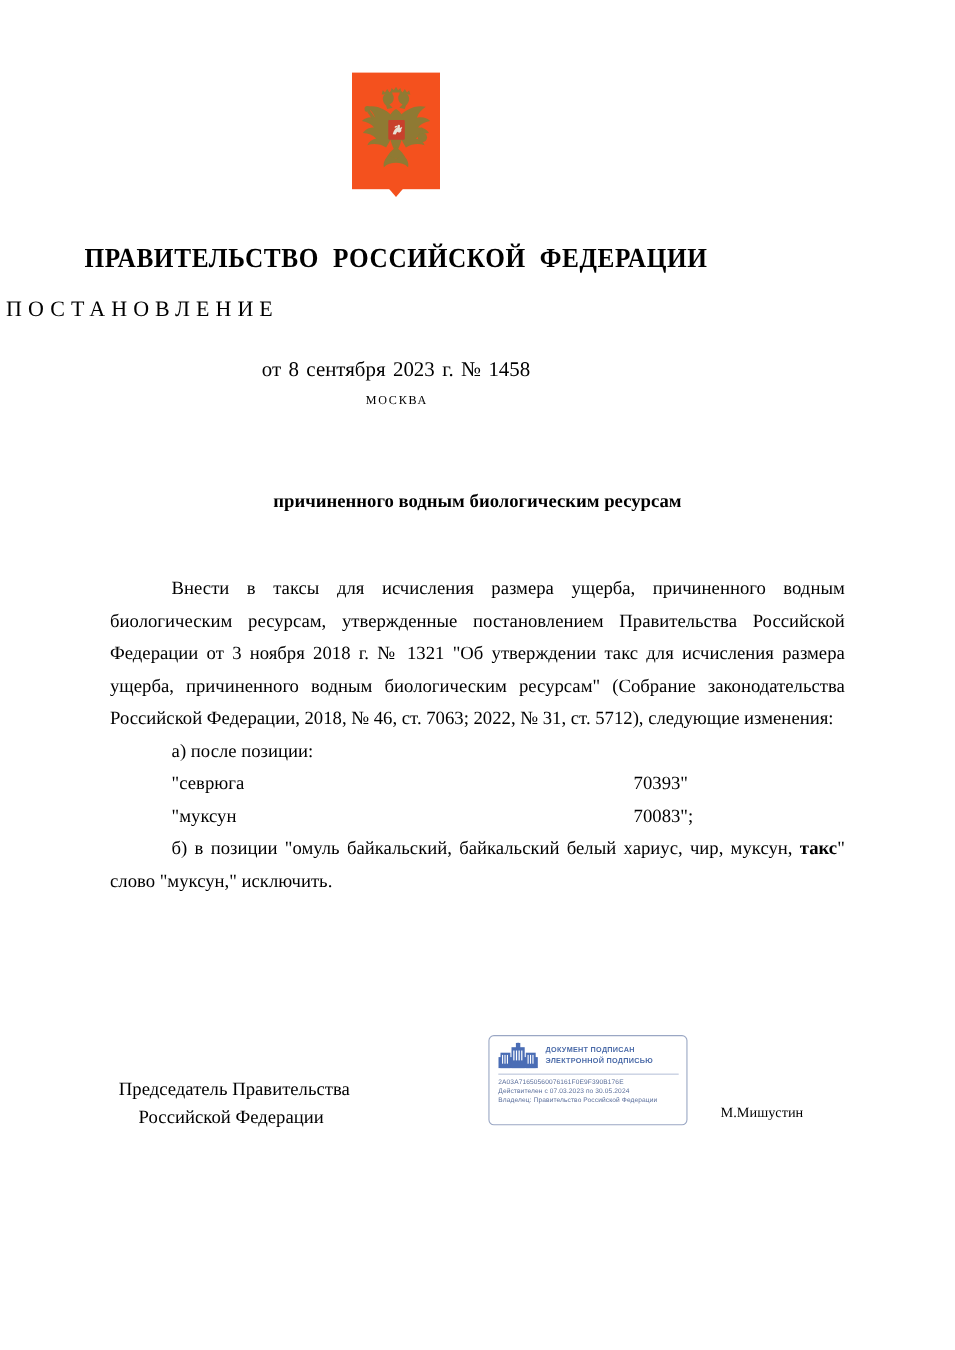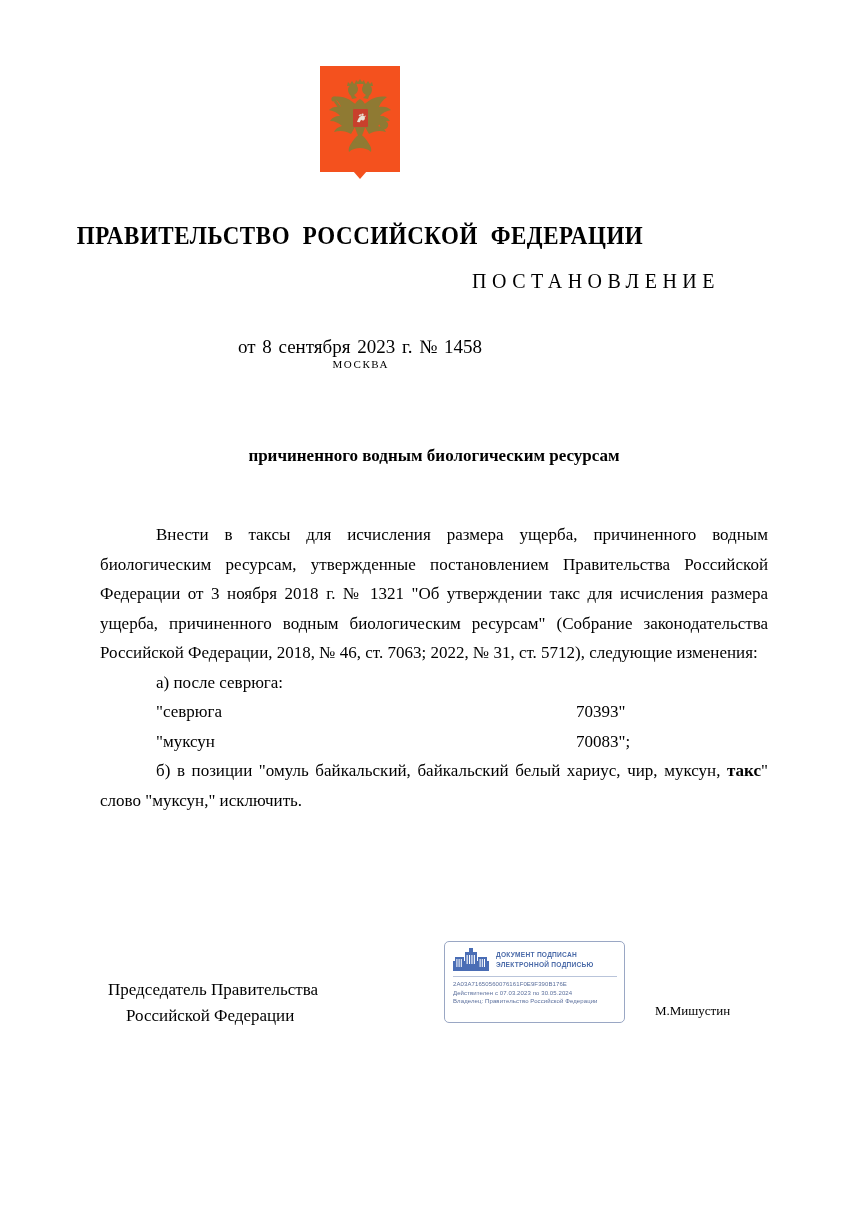--- a/index.html
+++ b/index.html
@@ -71,28 +71,28 @@
     letter-spacing: 0.6px;
     word-spacing: 7px;
     font-family: "Liberation Serif", "DejaVu Serif", serif;
     transform: scaleX(0.92);
   }
   .doc-type {
     position: absolute;
     top: 270px;
     left: 0;
     right: 0;
-    text-align: right;
+    text-align: left;
     font-size: 20px;
     letter-spacing: 5.5px;
     text-indent: 5.5px;
   }
   .doc-number {
     position: absolute;
-    top: 336px;
+    top: 326px;
     left: 0;
     right: 0;
     text-align: center;
     font-size: 19px;
     word-spacing: 2px;
   }
   .doc-city {
     position: absolute;
     top: 358px;
     left: 0;
@@ -277,21 +277,21 @@
 
   <div class="doc-title">
     <span class="line2">причиненного водным биологическим ресурсам</span>
   </div>
 
   <div class="body-block">
 
 
     <p class="para">Внести в таксы для исчисления размера ущерба, причиненного водным биологическим ресурсам, утвержденные постановлением Правительства Российской Федерации от 3 ноября 2018 г. № 1321 "Об утверждении такс для исчисления размера ущерба, причиненного водным биологическим ресурсам" (Собрание законодательства Российской Федерации, 2018, № 46, ст. 7063; 2022, № 31, ст. 5712), следующие изменения:</p>
 
-    <p class="para-plain">а) после севрюга:</p>
+    <p class="para-plain">а) после позиции:</p>
 
     <p class="pos-row"><span>"севрюга</span><span class="pos-value">70393"</span></p>
 
 
     <p class="pos-row"><span>"муксун</span><span class="pos-value">70083";</span></p>
 
     <p class="item-b"><span>б) в позиции "омуль байкальский, байкальский белый хариус, чир, муксун, </span><span class="semi-bold">такс</span><span>" слово "муксун," исключить.</span></p>
 
   </div>
 

